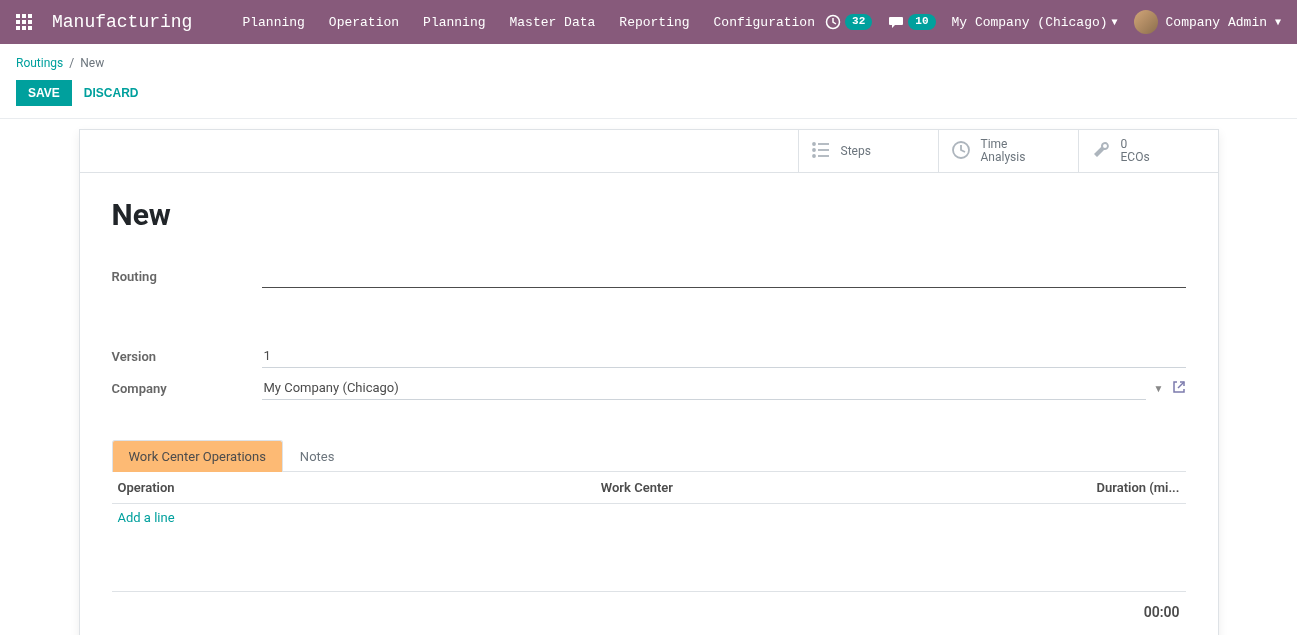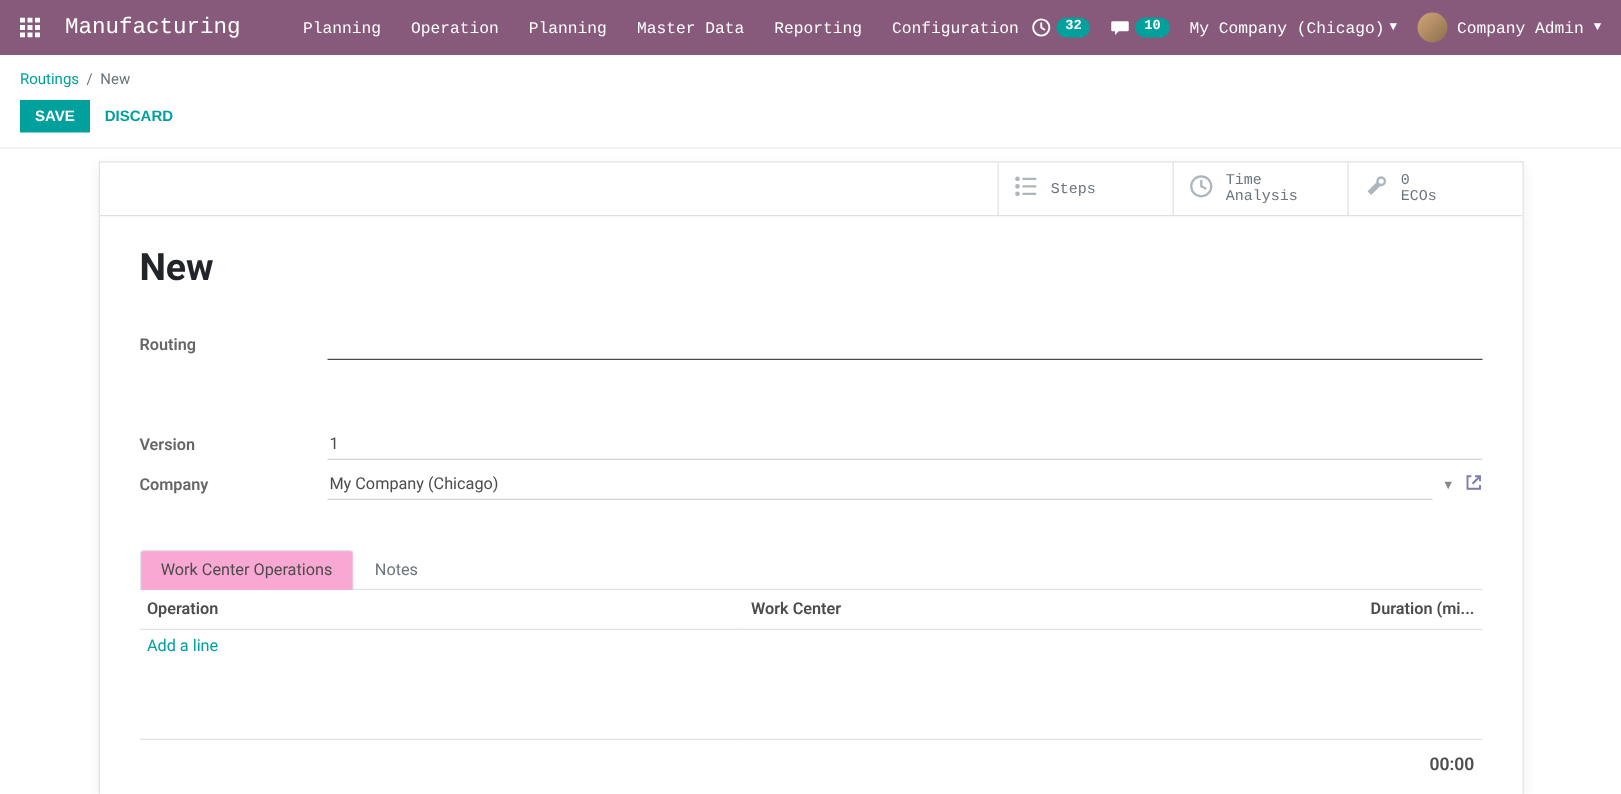--- a/index.html
+++ b/index.html
@@ -73,21 +73,20 @@
     .button-box {
       display: flex;
       justify-content: flex-end;
       border-bottom: 1px solid #dee2e6;
     }
     .stat-button {
       display: flex; align-items: center; gap: 10px;
       border-left: 1px solid #dee2e6;
       padding: 8px 12px; width: 140px; cursor: pointer;
       color: #6c757d;
-      font-family: Liberation Mono, monospace;
     }
     .stat-button .stat-icon { color: #adb5bd; }
     .stat-button .stat-text { font-size: 12px; line-height: 1.1; }
 
     .sheet-body { padding: 24px 32px; }
     .record-title { font-size: 30px; color: #212529; margin-bottom: 32px; }
 
     .form-row { display: flex; gap: 48px; margin-bottom: 32px; flex-direction: column; }
     .form-col { flex: 1; }
     .form-group { display: flex; align-items: center; margin-bottom: 8px; }
@@ -106,21 +105,21 @@
     .m2o-caret { color: #888; font-size: 10px; cursor: pointer; }
     .ext-link { color: #7c7bad; cursor: pointer; }
 
     
     .tabs { display: flex; border-bottom: 1px solid #dee2e6; margin-bottom: 0; }
     .tab {
       padding: 8px 16px; font-size: 13px; color: #6c757d; cursor: pointer;
       border: 1px solid transparent; border-bottom: none; margin-bottom: -1px;
     }
     .tab.active {
-      color: #4c4c4c; border-color: #dee2e6; background: #f9a8d4;
+      color: #4c4c4c; border-color: #dee2e6; background: #fdba74;
       border-top-left-radius: 3px; border-top-right-radius: 3px;
     }
 
     
     .op-table { width: 100%; border-collapse: collapse; }
     .op-table th {
       text-align: left; font-weight: 600; color: #4c4c4c;
       padding: 8px 6px; border-bottom: 1px solid #dee2e6; font-size: 13px;
     }
     .op-table th.right, .op-table td.right { text-align: right; }

